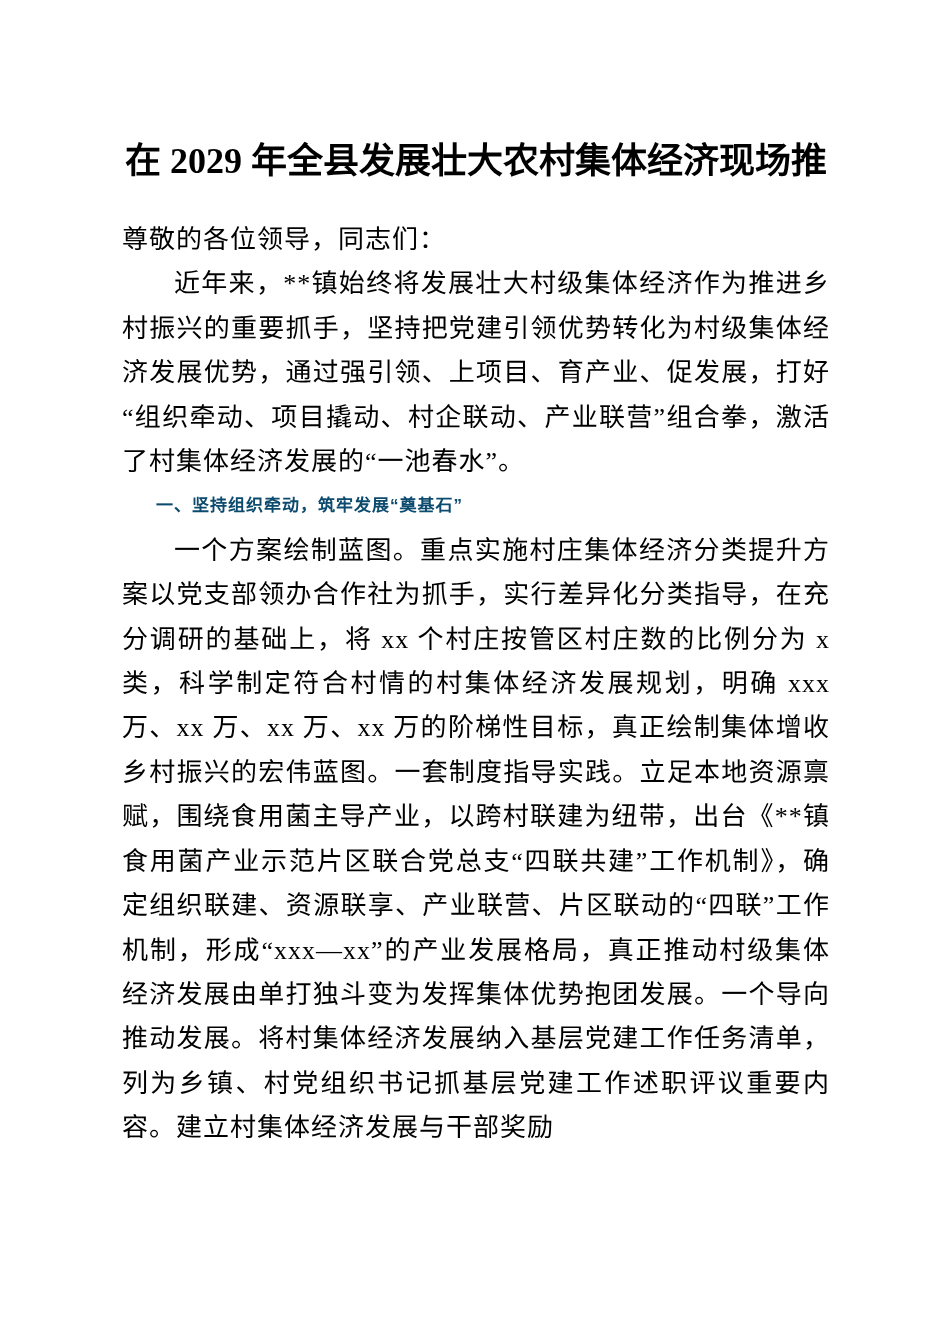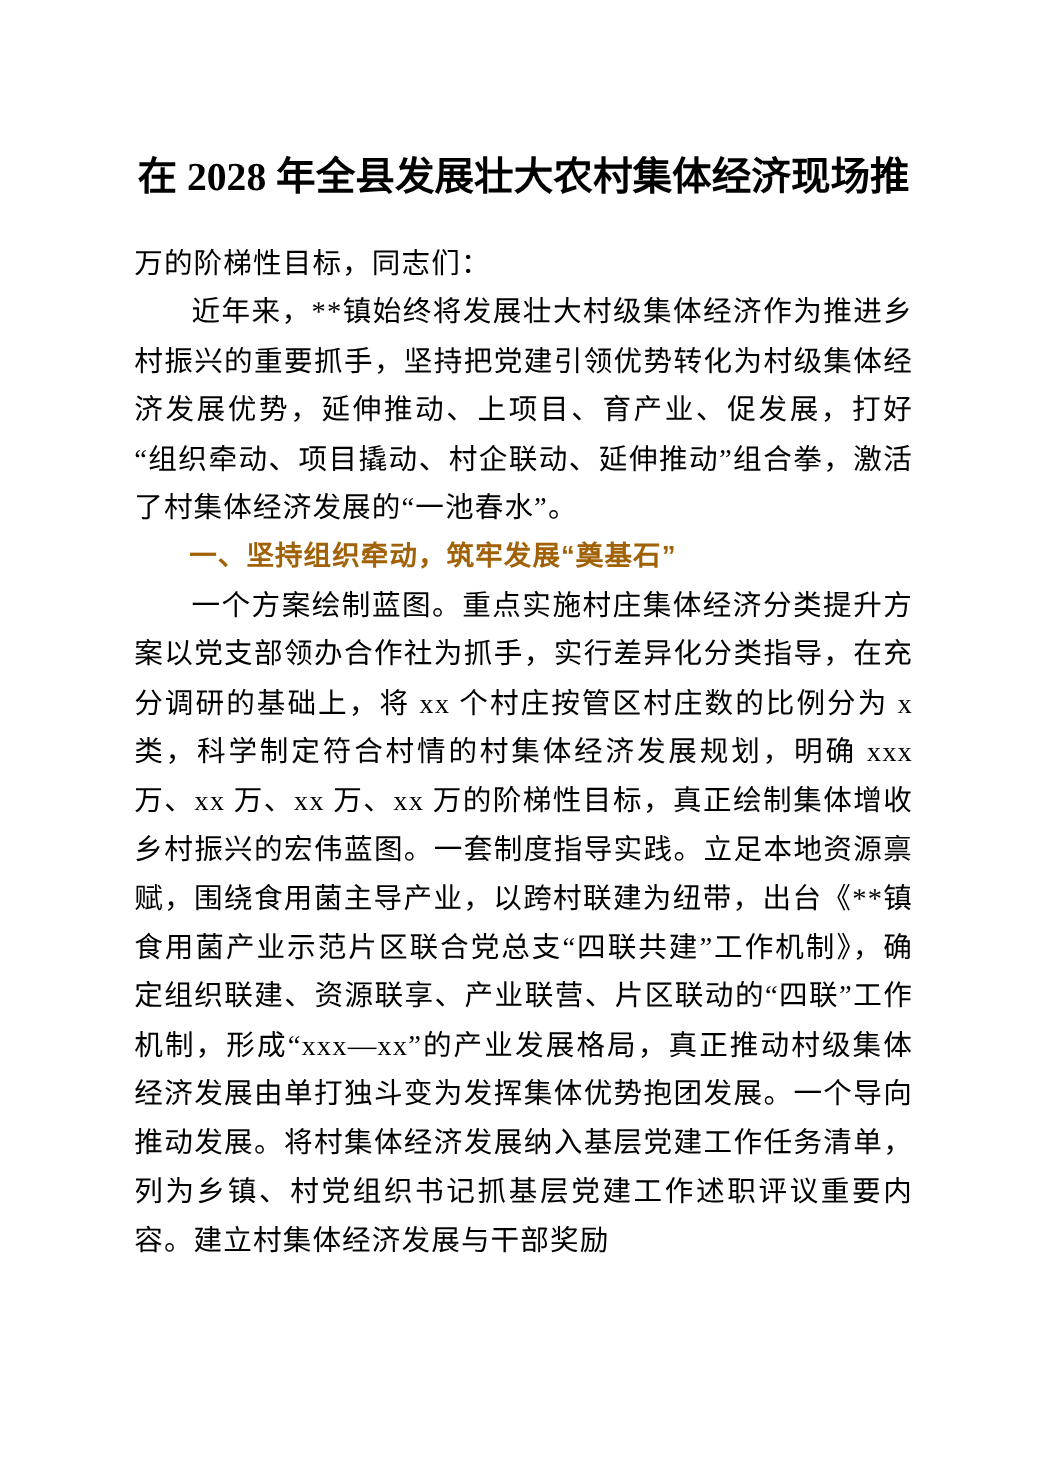--- a/index.html
+++ b/index.html
@@ -34,42 +34,42 @@
     letter-spacing: 1px;
     text-align: justify;
     color: #000000;
   }
   .body-text p { margin: 0; }
   .salutation { text-indent: 0; }
   .para { text-indent: 2em; }
   .section-heading {
     font-family: "Liberation Sans", "DejaVu Sans", sans-serif;
     font-weight: bold;
-    font-size: 25px;
+    font-size: 17px;
     line-height: 44.4px;
     letter-spacing: 1px;
     text-indent: 2em;
     text-align: justify;
-    color: #a16207;
+    color: #0c4a6e;
   }
 </style>
 </head>
 <body>
 
 <div class="page">
 
   <h1 class="doc-title">
-    <span class="title-line">在 2028 年全县发展壮大农村集体经济现场推</span>
+    <span class="title-line">在 2029 年全县发展壮大农村集体经济现场推</span>
   </h1>
 
   <div class="body-text">
 
-    <p class="salutation">万的阶梯性目标，同志们：</p>
+    <p class="salutation">尊敬的各位领导，同志们：</p>
 
-    <p class="para">近年来，**镇始终将发展壮大村级集体经济作为推进乡村振兴的重要抓手，坚持把党建引领优势转化为村级集体经济发展优势，延伸推动、上项目、育产业、促发展，打好“组织牵动、项目撬动、村企联动、延伸推动”组合拳，激活了村集体经济发展的“一池春水”。</p>
+    <p class="para">近年来，**镇始终将发展壮大村级集体经济作为推进乡村振兴的重要抓手，坚持把党建引领优势转化为村级集体经济发展优势，通过强引领、上项目、育产业、促发展，打好“组织牵动、项目撬动、村企联动、产业联营”组合拳，激活了村集体经济发展的“一池春水”。</p>
 
     <h2 class="section-heading">一、坚持组织牵动，筑牢发展“奠基石”</h2>
 
     <p class="para">一个方案绘制蓝图。重点实施村庄集体经济分类提升方案以党支部领办合作社为抓手，实行差异化分类指导，在充分调研的基础上，将 xx 个村庄按管区村庄数的比例分为 x 类，科学制定符合村情的村集体经济发展规划，明确 xxx 万、xx 万、xx 万、xx 万的阶梯性目标，真正绘制集体增收乡村振兴的宏伟蓝图。一套制度指导实践。立足本地资源禀赋，围绕食用菌主导产业，以跨村联建为纽带，出台《**镇食用菌产业示范片区联合党总支“四联共建”工作机制》，确定组织联建、资源联享、产业联营、片区联动的“四联”工作机制，形成“xxx—xx”的产业发展格局，真正推动村级集体经济发展由单打独斗变为发挥集体优势抱团发展。一个导向推动发展。将村集体经济发展纳入基层党建工作任务清单，列为乡镇、村党组织书记抓基层党建工作述职评议重要内容。建立村集体经济发展与干部奖励</p>
 
   </div>
 
 </div>
 
 </body></html>

